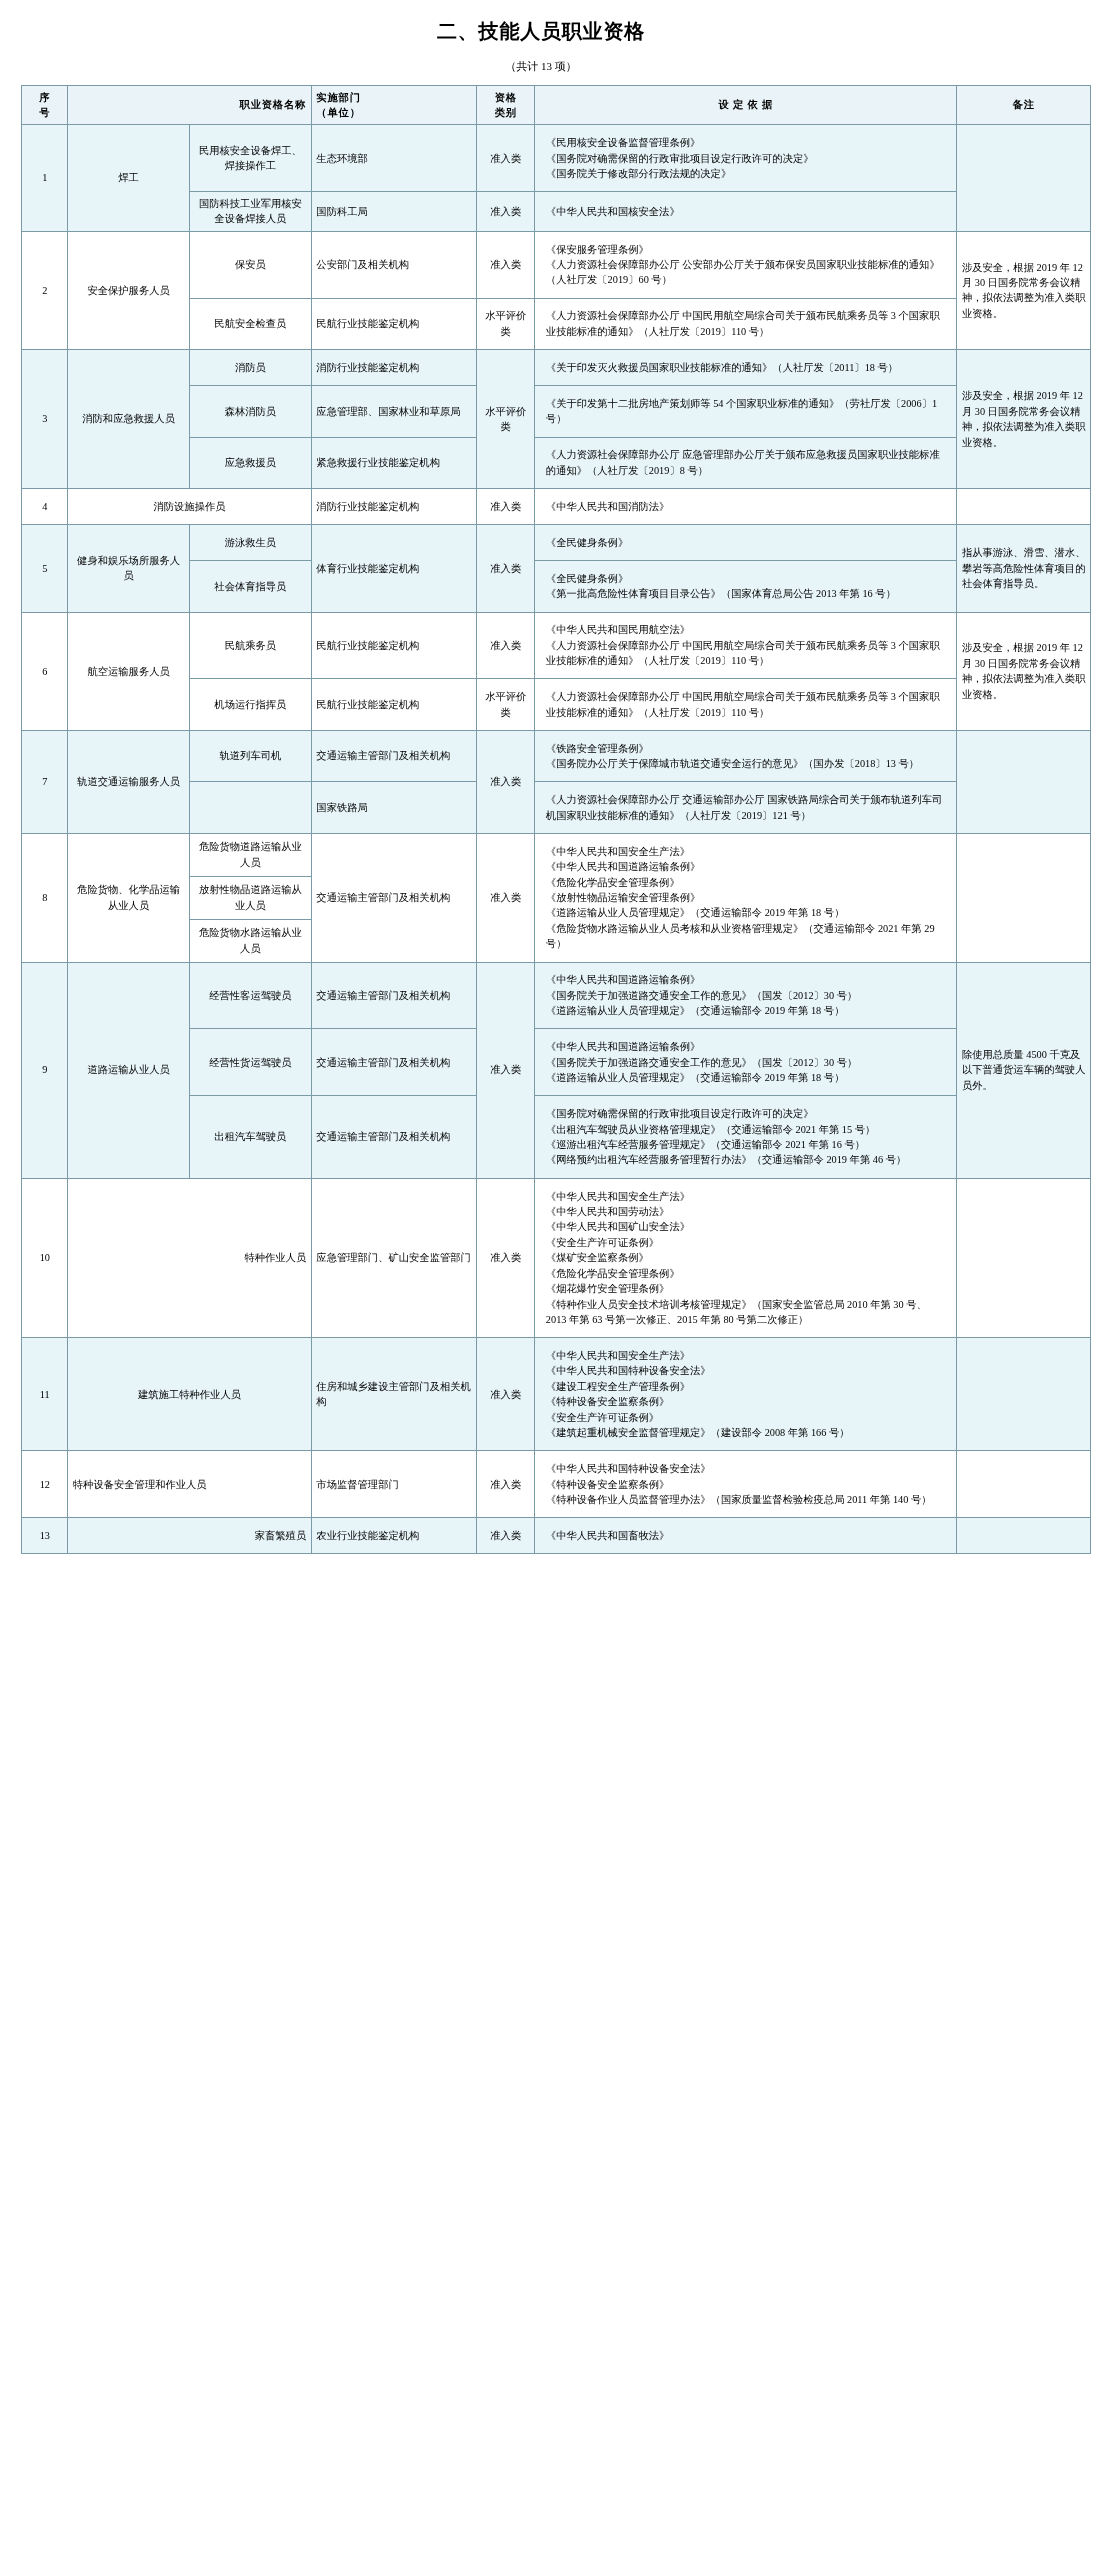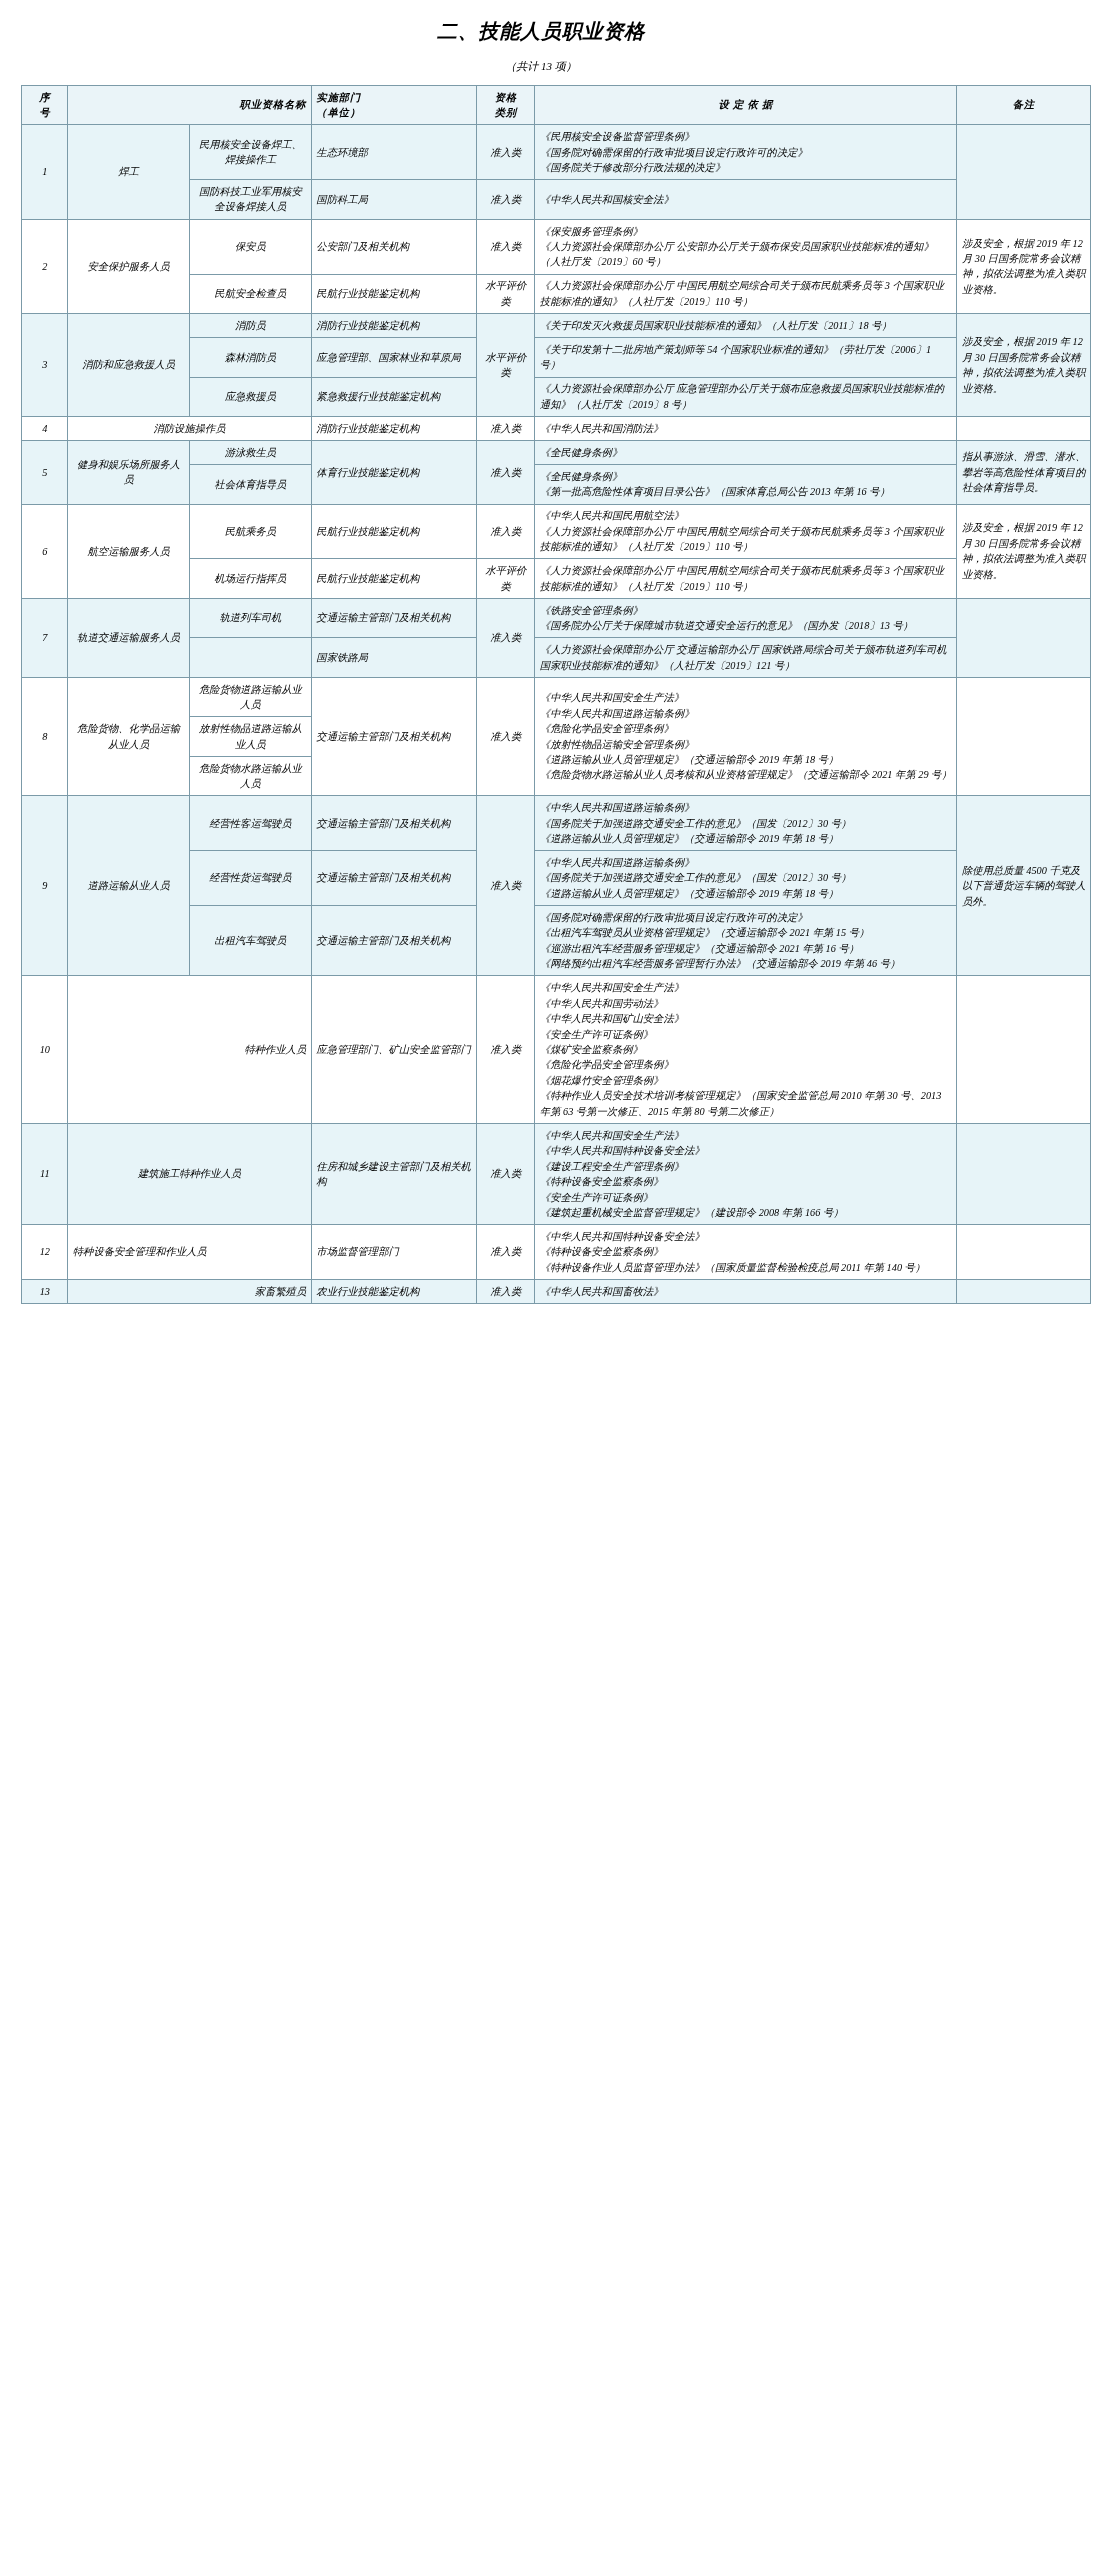--- a/index.html
+++ b/index.html
@@ -2,21 +2,21 @@
 <html style="font-size:12.2px"><head>
 <meta charset="utf-8">
 <style>
   html,body{margin:0;padding:0;background:#ffffff;}
   body{
     width:1115px;
     font-family:"Liberation Serif","DejaVu Serif",serif;
     color:#000;
     -webkit-font-smoothing:antialiased;
   }
-  .page{width:1082px;box-sizing:border-box;padding:10.7px 21.4px 31px 21.4px;font-style:italic;}
+  .page{width:1082px;box-sizing:border-box;padding:10.7px 21.4px 31px 21.4px;}
   .doc-title{
     text-align:center;
     font-size:20px;
     font-weight:bold;
     letter-spacing:0.8px;
     margin:7.7px 0 13.8px 0;
   }
   .doc-subtitle{
     text-align:center;
     font-size:11px;
@@ -45,21 +45,21 @@
   .c-seq{width:35px;text-align:center;}
   .c-name{width:230px;text-align:right;}
   .c-name-major{width:84px;text-align:center;}
   .c-name-sub{width:145px;text-align:center;}
   .c-dept{width:153px;text-align:left;}
   .c-type{width:47px;text-align:center;}
   .c-basis{width:406px;text-align:left;}
   .c-remark{width:122px;text-align:left;}
   .band-a{background:#e7f4f8;}
   .band-b{background:#ffffff;}
-  .basis-list{margin:0;padding:0;list-style:none;}
+  .basis-list{margin:6px;padding:0;list-style:none;}
   .basis-list li{margin:0;padding:0;text-indent:0;}
   .tight{line-height:1.45;}
   .ctr{text-align:center;}
   .seq-cell{font-size:10.7px;}
   .hdr-two-line{line-height:1.35;}
 </style>
 </head>
 <body>
 
 <div class="page">

